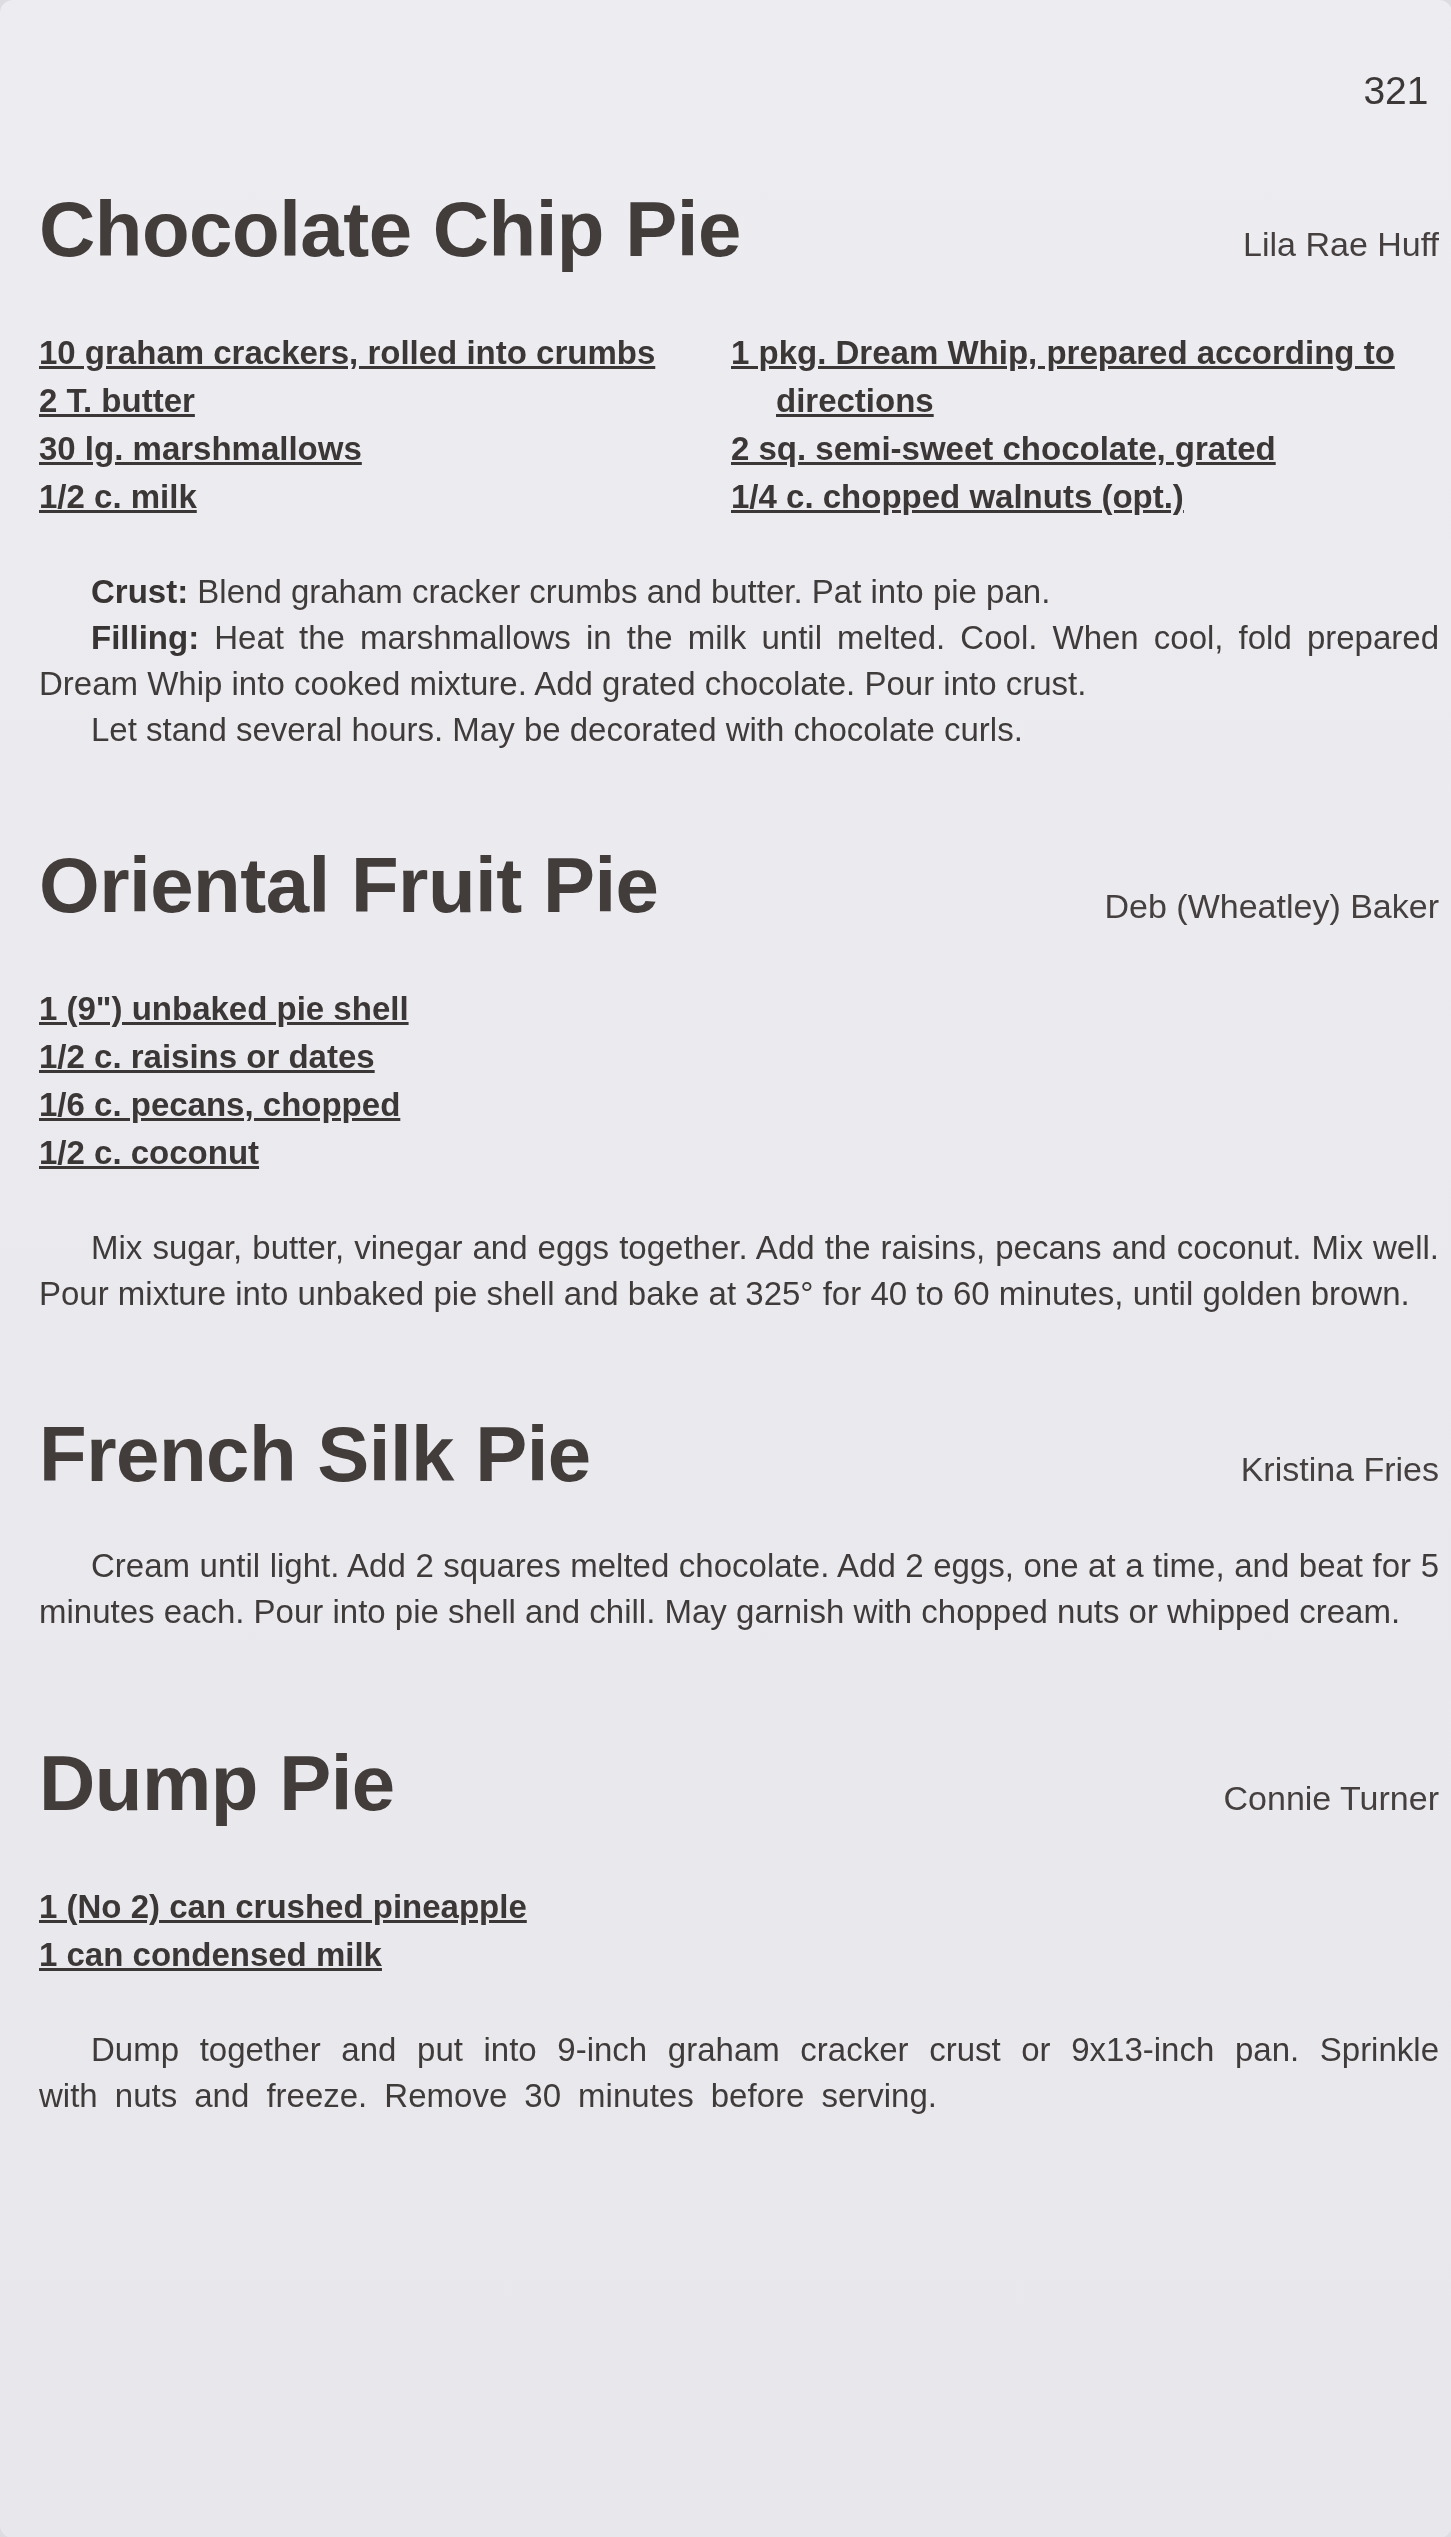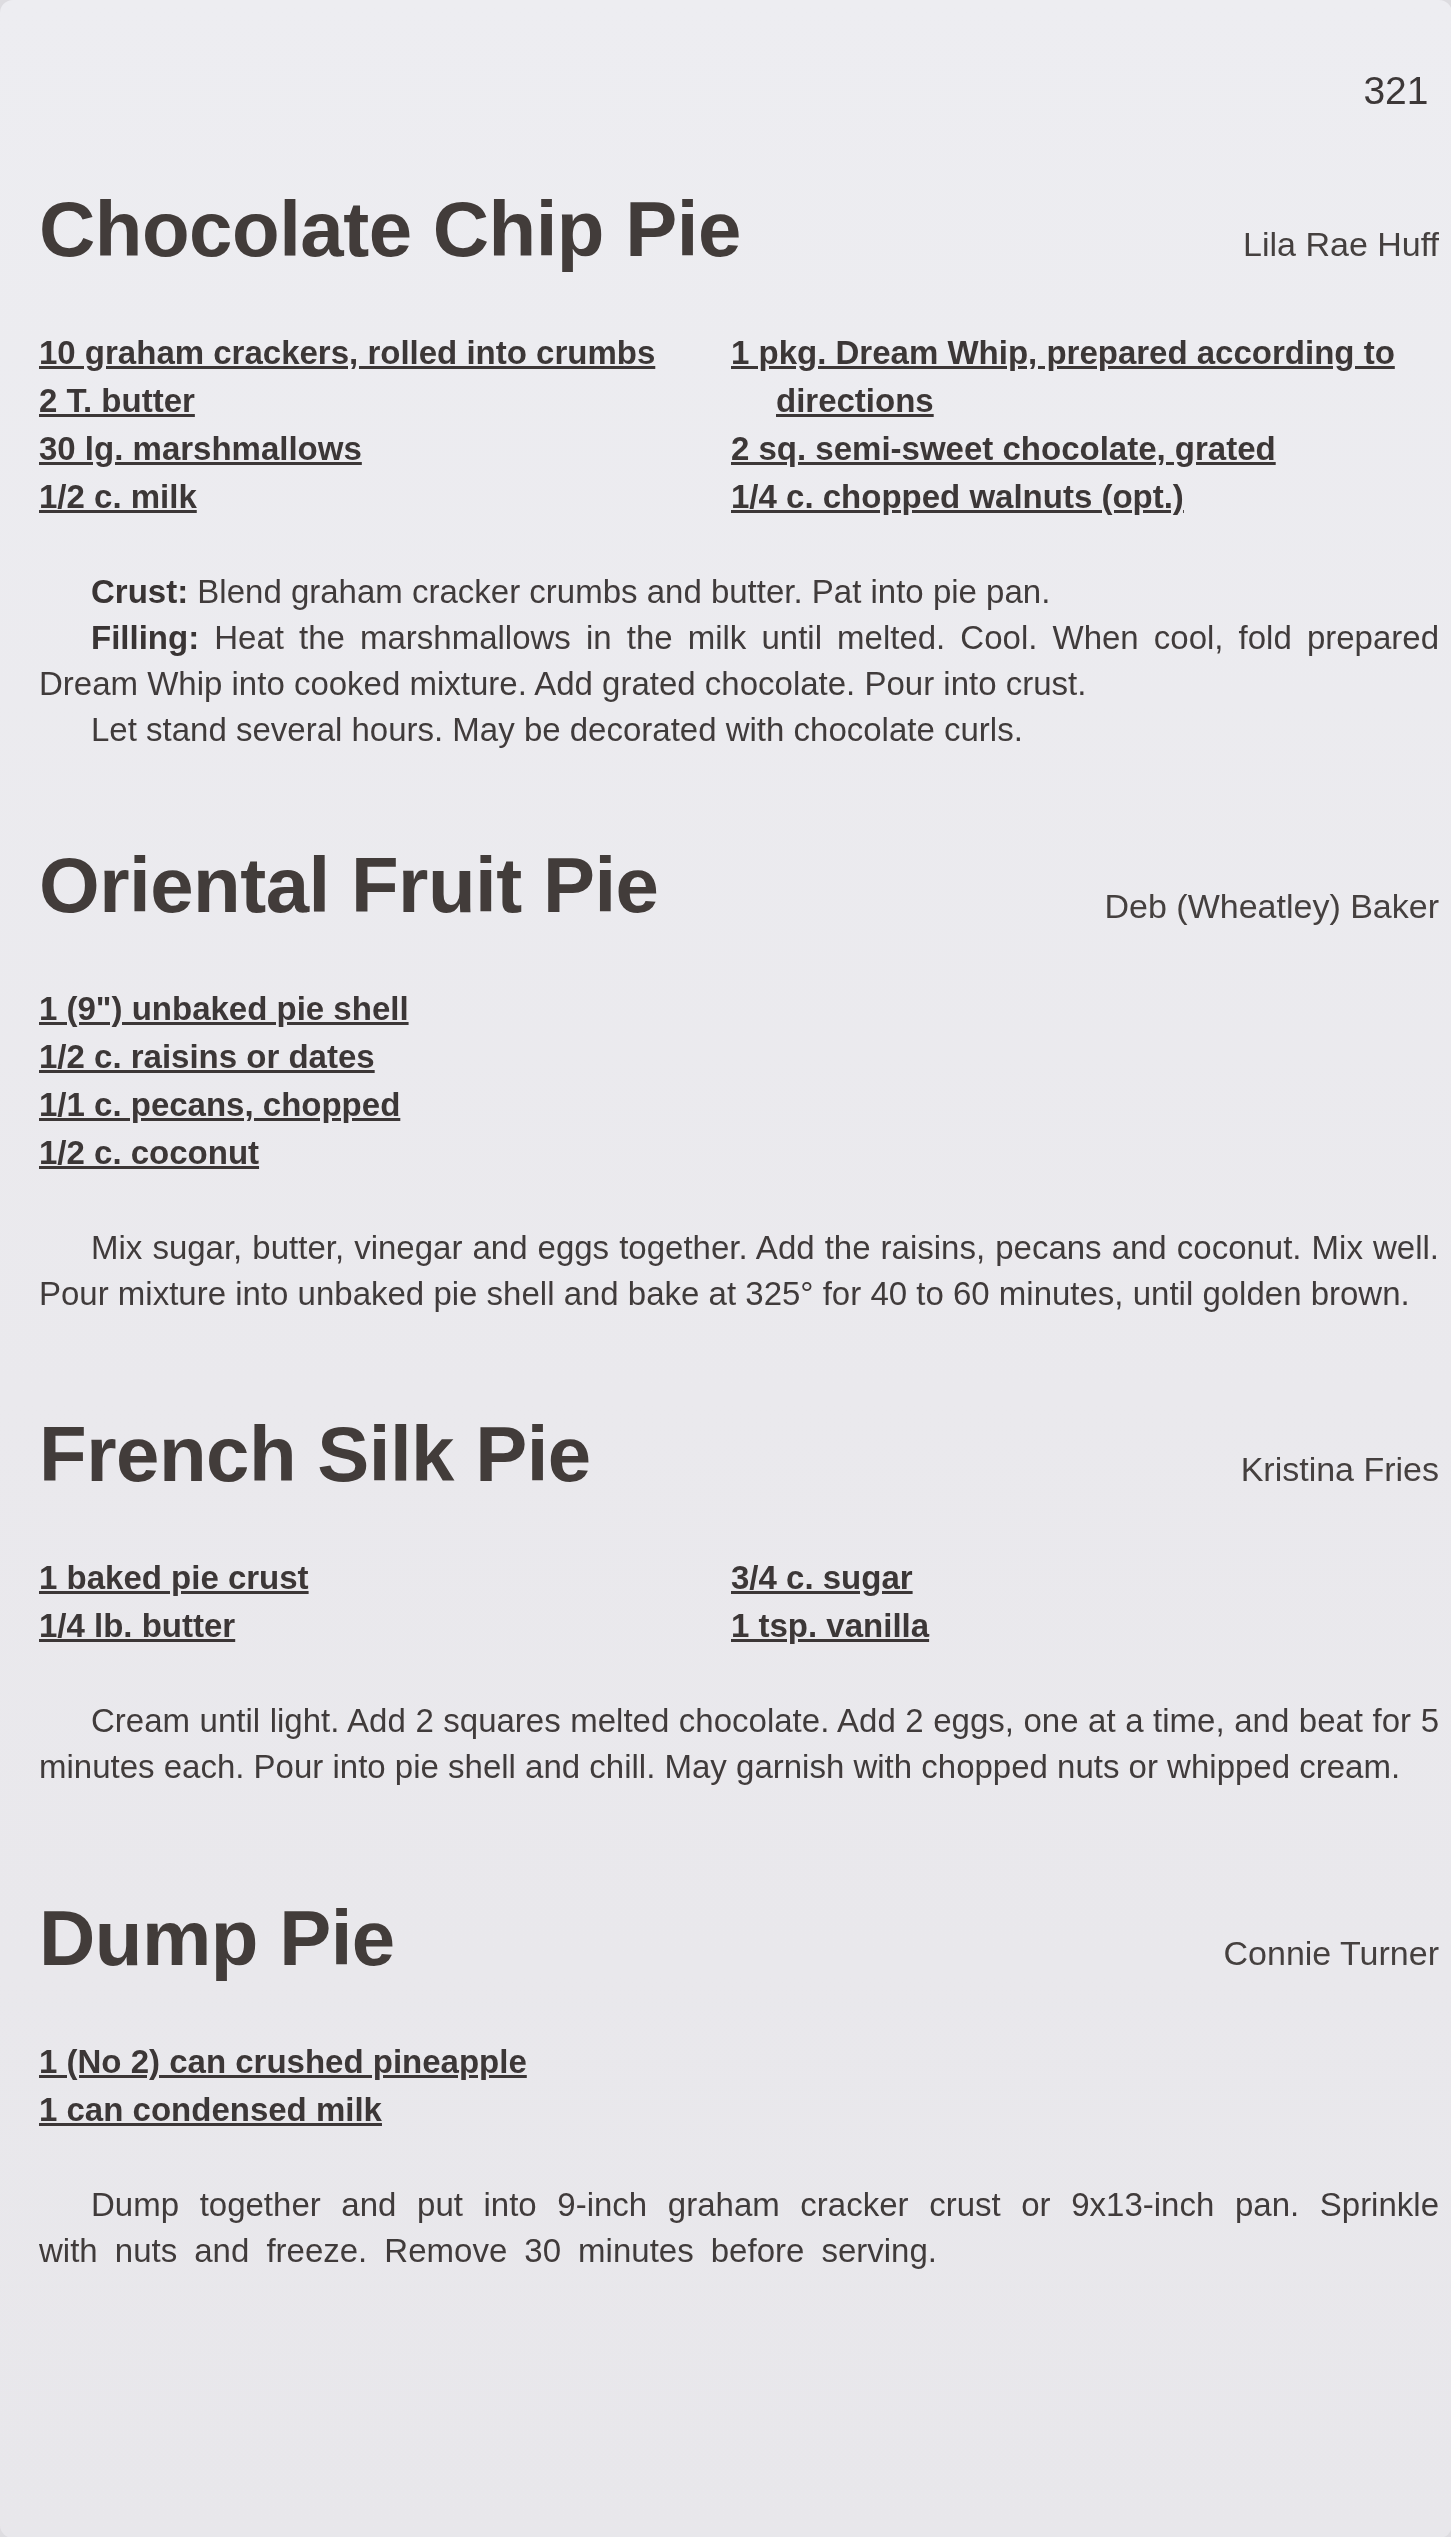--- a/index.html
+++ b/index.html
@@ -108,44 +108,34 @@
 
   <section>
     <header class="recipe-header mt-r1">
       <h2 class="recipe-title">Oriental Fruit Pie</h2>
       <span class="recipe-author">Deb (Wheatley) Baker</span>
     </header>
     <div class="ingredients">
       <ul class="ing-col ing-right">
         <li>1 (9") unbaked pie shell</li>
         <li>1/2 c. raisins or dates</li>
-        <li>1/1 c. pecans, chopped</li>
+        <li>1/6 c. pecans, chopped</li>
         <li>1/2 c. coconut</li>
       </ul>
     </div>
     <div class="directions">
       <p><span>Mix sugar, butter, vinegar and eggs together. Add the raisins, pecans and coconut. Mix well. Pour mixture into unbaked pie shell and bake at 325° for 40 to 60 minutes, until golden brown.</span></p>
     </div>
   </section>
 
   <section>
     <header class="recipe-header mt-r2">
       <h2 class="recipe-title">French Silk Pie</h2>
       <span class="recipe-author">Kristina Fries</span>
     </header>
-    <div class="ingredients">
-      <ul class="ing-col ing-left">
-        <li>1 baked pie crust</li>
-        <li>1/4 lb. butter</li>
-      </ul>
-      <ul class="ing-col ing-right">
-        <li>3/4 c. sugar</li>
-        <li>1 tsp. vanilla</li>
-      </ul>
-    </div>
     <div class="directions">
       <p><span>Cream until light. Add 2 squares melted chocolate. Add 2 eggs, one at a time, and beat for 5 minutes each. Pour into pie shell and chill. May garnish with chopped nuts or whipped cream.</span></p>
     </div>
   </section>
 
   <section>
     <header class="recipe-header mt-r3">
       <h2 class="recipe-title">Dump Pie</h2>
       <span class="recipe-author">Connie Turner</span>
     </header>

